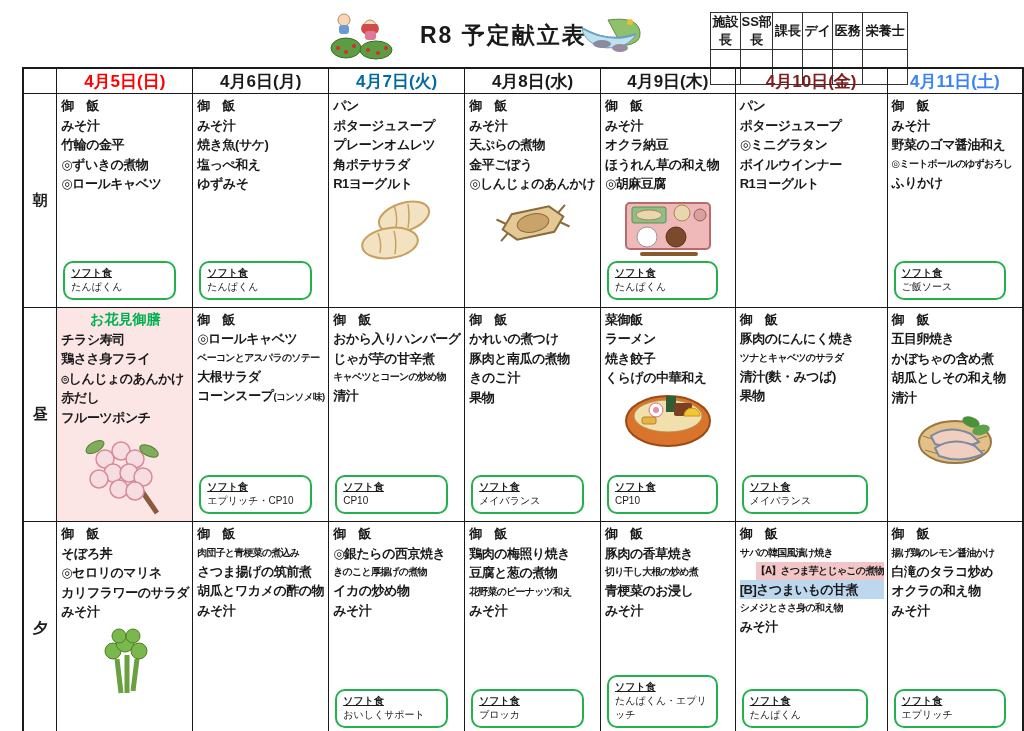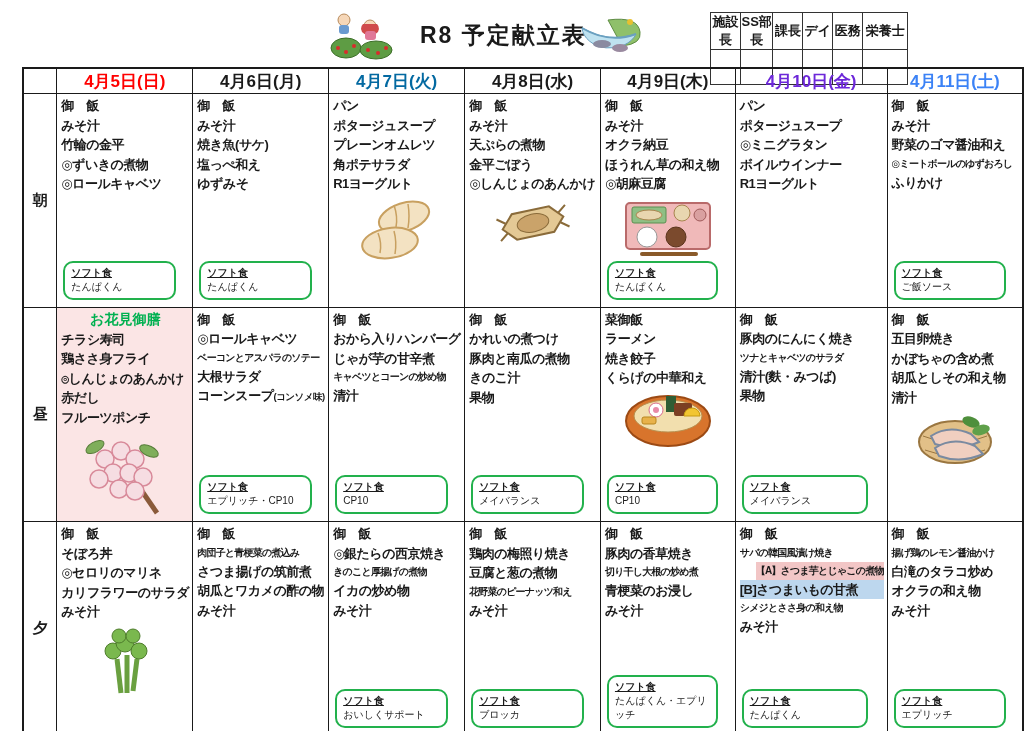--- a/index.html
+++ b/index.html
@@ -100,21 +100,21 @@
 
   <table id="menu-table">
     <tbody id="menu-body">
         <tr class="r-dates">
           <th class="corner"></th>
           <th class="date-cell" style="color: rgb(255, 0, 0);">4月5日(日)</th>
           <th class="date-cell" style="color: rgb(26, 26, 26);">4月6日(月)</th>
           <th class="date-cell" style="color: #0369a1;">4月7日(火)</th>
           <th class="date-cell" style="color: rgb(26, 26, 26);">4月8日(水)</th>
           <th class="date-cell" style="color: rgb(26, 26, 26);">4月9日(木)</th>
-          <th class="date-cell" style="color: #6d28d9;">4月10日(金)</th>
+          <th class="date-cell" style="color: #7f1d1d;">4月10日(金)</th>
           <th class="date-cell" style="color: #3b82f6;">4月11日(土)</th>
         </tr>
         <tr class="r-morning">
           <th class="row-label">朝</th>
           <td class="menu-cell">
             <div class="cell-content">
               <div class="item">御　飯</div>
               <div class="item">みそ汁</div>
               <div class="item">竹輪の金平</div>
               <div class="item">◎ずいきの煮物</div>

